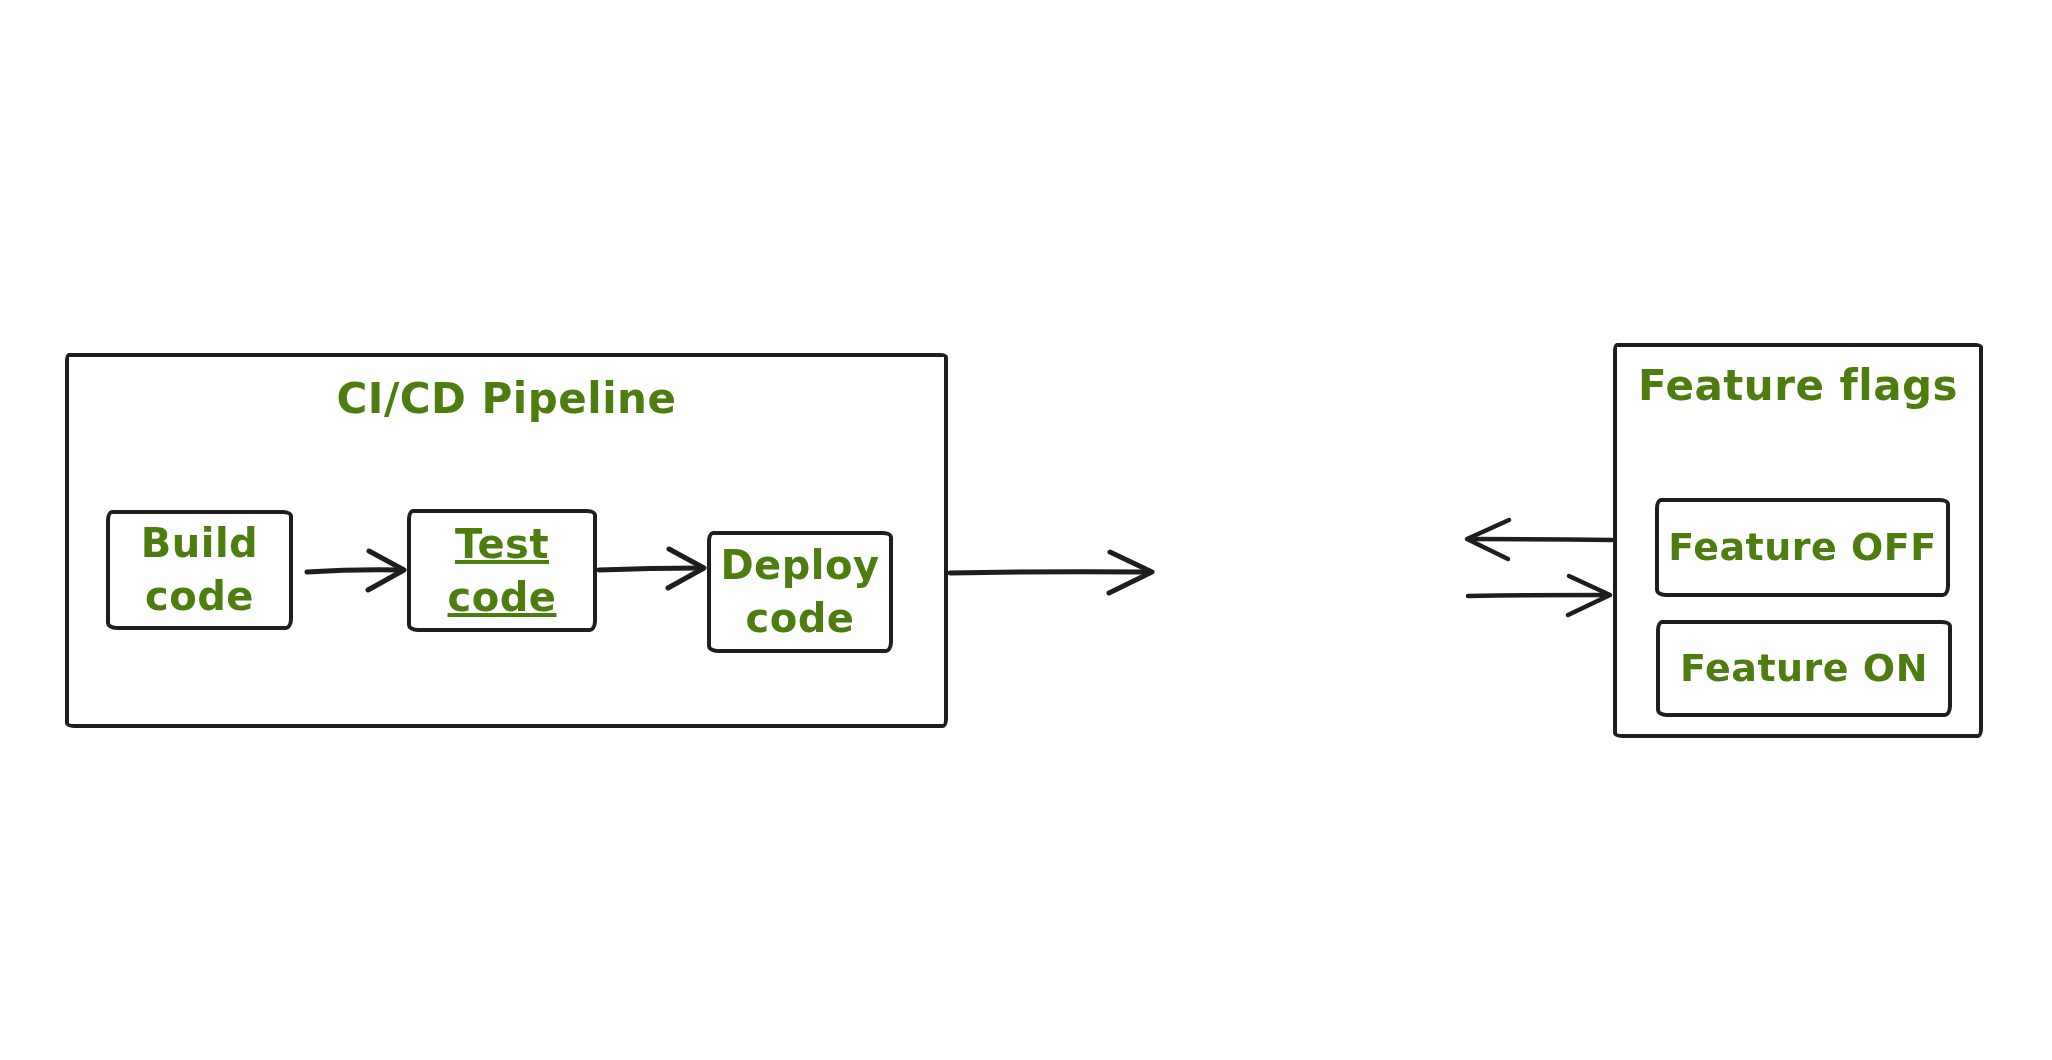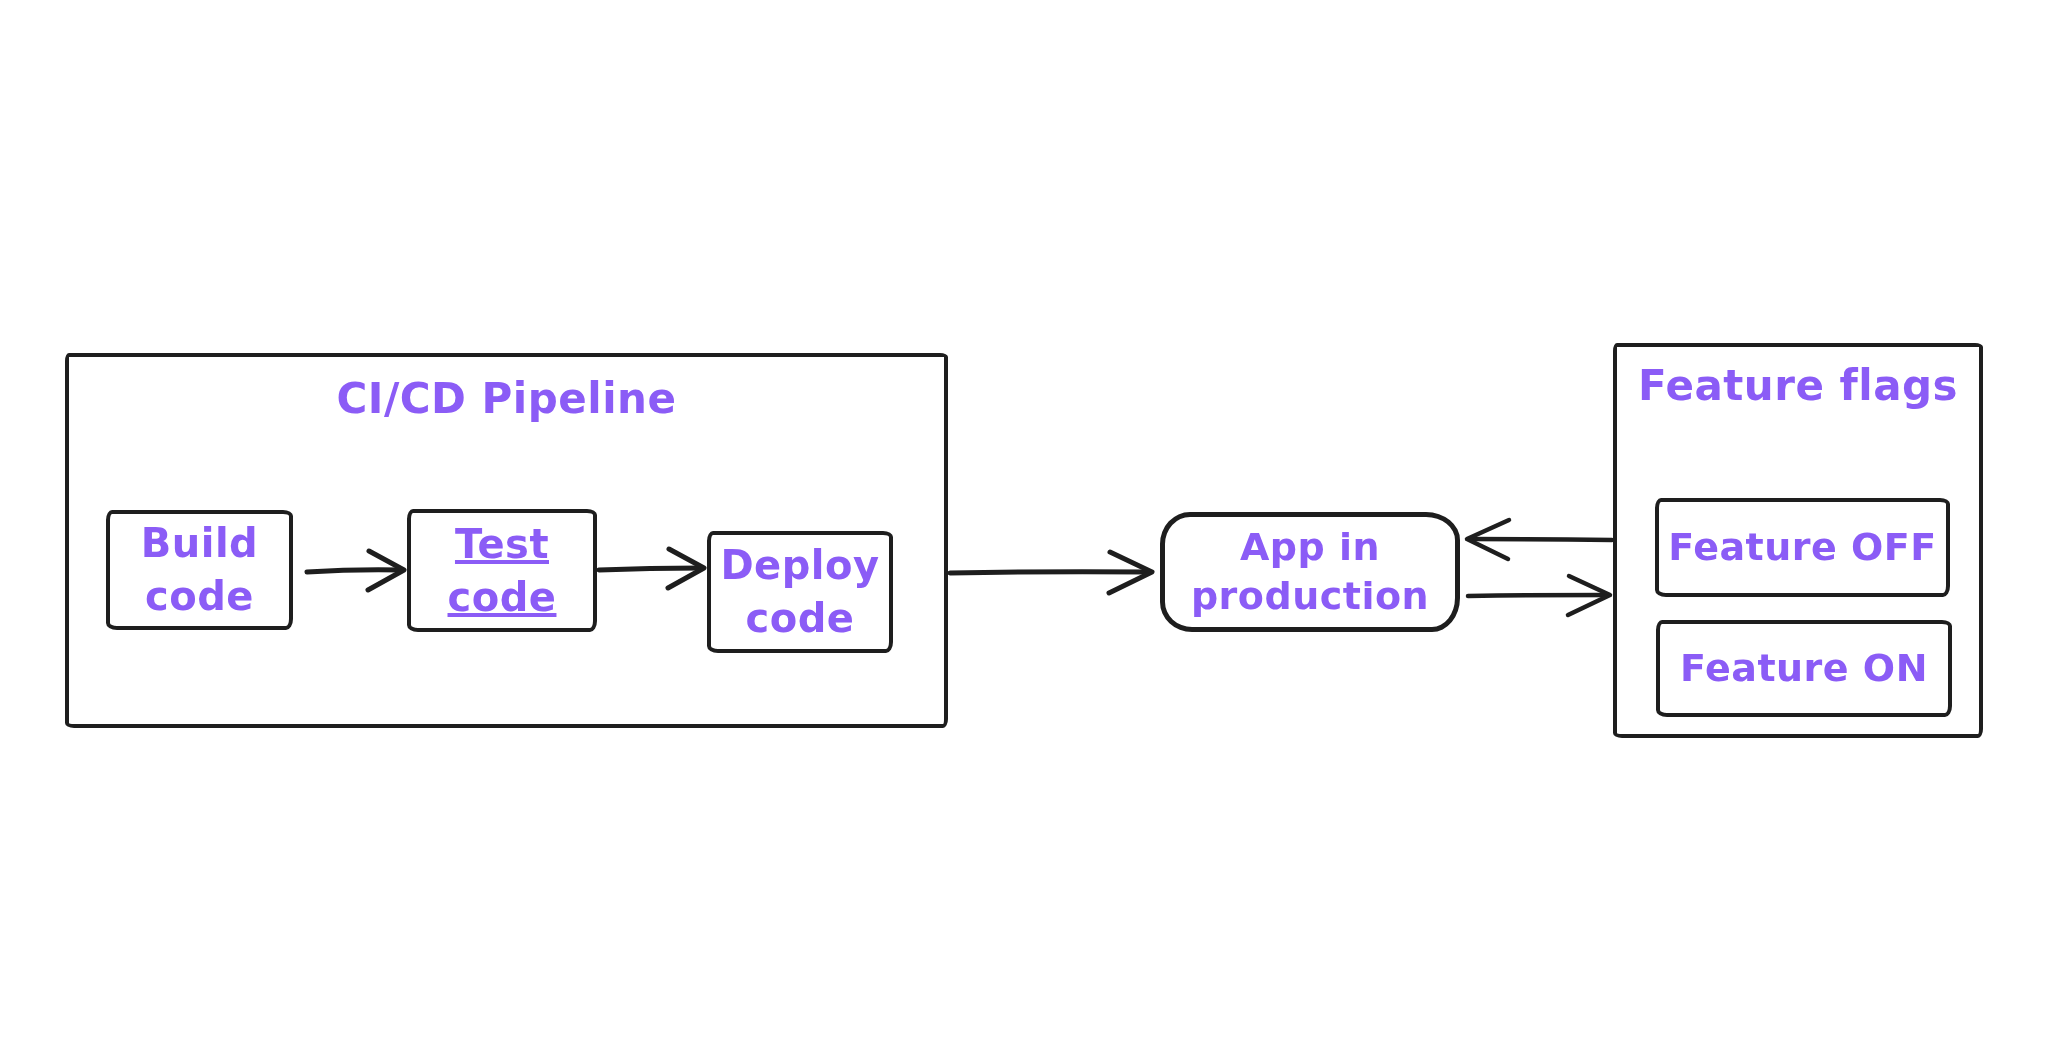--- a/index.html
+++ b/index.html
@@ -6,21 +6,21 @@
     margin: 0;
     padding: 0;
     background: #ffffff;
   }
   .canvas {
     position: relative;
     width: 2052px;
     height: 1048px;
     background: #ffffff;
     font-family: "DejaVu Sans", sans-serif;
-    color: #8b5cf6;
+    color: #4d7c0f;
     overflow: hidden;
   }
   
   .rect {
     position: absolute;
     box-sizing: border-box;
     border: 4px solid #1e1e1e;
     background: #ffffff;
     display: flex;
     align-items: center;
@@ -88,24 +88,20 @@
   <div class="rect node-box" style="left:407px; top:509px; width:190px; height:123px;text-decoration:underline;">
     <span class="node-label">Test
 code</span>
   </div>
 
   <div class="rect node-box" style="left:707px; top:531px; width:186px; height:122px;">
     <span class="node-label">Deploy
 code</span>
   </div>
 
-  <div class="rect rounded-node" style="left:1160px; top:512px; width:300px; height:120px;">
-    <span class="app-label">App in
-production</span>
-  </div>
 
   <div class="rect container-box" style="left:1613px; top:343px; width:370px; height:395px;">
     <div class="flags-title-wrap">
       <span class="group-title">Feature flags</span>
     </div>
   </div>
 
   <div class="rect node-box" style="left:1656px; top:620px; width:296px; height:97px;">
     <span class="flag-label">Feature ON</span>
   </div>

